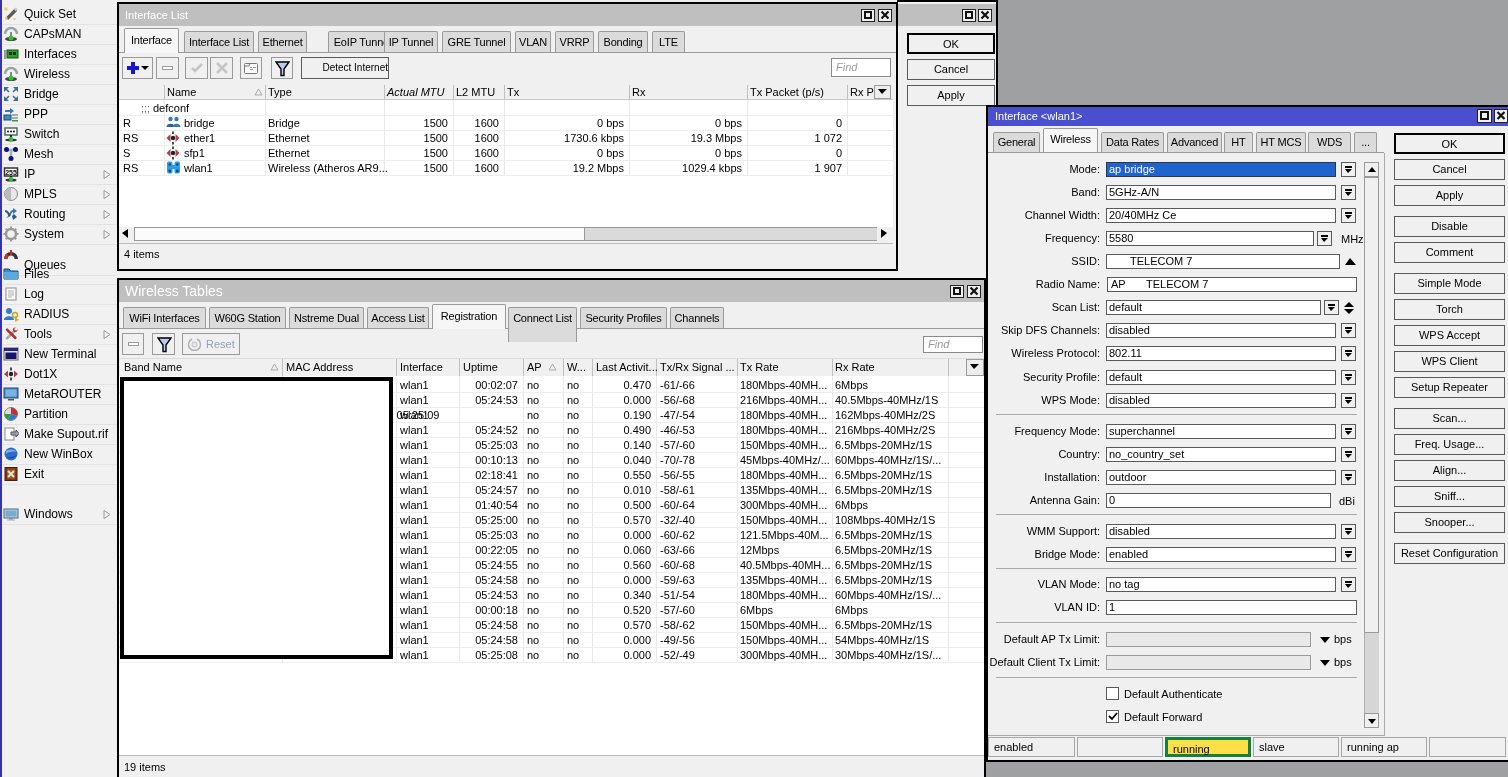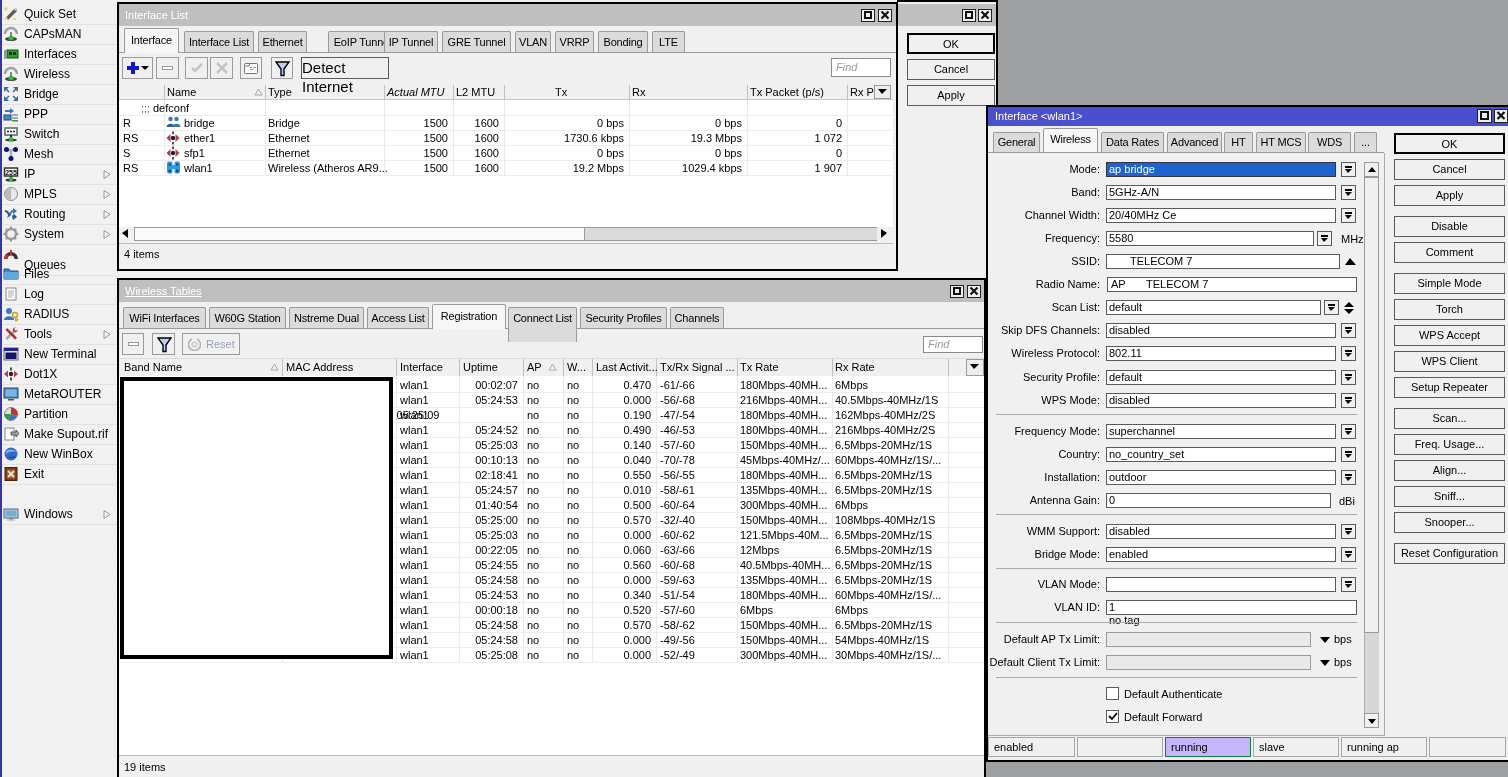--- a/index.html
+++ b/index.html
@@ -334,37 +334,37 @@
         <rect x="9" y="4" width="3" height="1"></rect>
         <rect x="6" y="6" width="3" height="1"></rect>
       </g>
     </svg>
   </div>
 <div class="ab" style="left:271px;top:57px;width:22px;height:22px;background:#F0F0F0;border:1px solid #9A9A9A">
     <svg style="left:3px;top:3px" width="15" height="16" viewBox="0 0 15 16">
       <path d="M1 1 L14 1 L9 8 L9 14.5 L6 14.5 L6 8 Z" fill="#BCCCEE" stroke="#000" stroke-width="1.4"></path>
     </svg>
   </div>
-<div class="ab" style="left:301px;top:57px;width:88px;height:22px;background:#F0F0F0;border:1px solid #5A5A5A;text-align:left;font-size:15px;line-height:19px">Detect Internet</div>
+<div class="ab" style="left:301px;top:57px;width:88px;height:22px;background:#F0F0F0;border:1px solid #5A5A5A;text-align:right;font-size:10px;line-height:19px">Detect Internet</div>
 <div class="ab" style="left:831px;top:58px;width:60px;height:19px;background:#FFF;border:1px solid #8A8A8A"></div>
 <div class="ab t" style="left:836px;top:61px;font-size:11px;color:#9A9A9A;font-style:italic">Find</div>
 <div class="ab" style="left:164px;top:85px;width:1px;height:14px;background:#C0C0C0"></div>
 <div class="ab" style="left:265px;top:85px;width:1px;height:14px;background:#C0C0C0"></div>
 <div class="ab" style="left:384px;top:85px;width:1px;height:14px;background:#C0C0C0"></div>
 <div class="ab" style="left:453px;top:85px;width:1px;height:14px;background:#C0C0C0"></div>
 <div class="ab" style="left:504px;top:85px;width:1px;height:14px;background:#C0C0C0"></div>
 <div class="ab" style="left:629px;top:85px;width:1px;height:14px;background:#C0C0C0"></div>
 <div class="ab" style="left:747px;top:85px;width:1px;height:14px;background:#C0C0C0"></div>
 <div class="ab" style="left:847px;top:85px;width:1px;height:14px;background:#C0C0C0"></div>
 <div class="ab" style="left:119px;top:99px;width:774px;height:1px;background:#C8C8C8"></div>
 <div class="ab t" style="left:167px;top:86px;font-size:11px;color:#000;">Name</div>
 <div class="ab t" style="left:268px;top:86px;font-size:11px;color:#000;">Type</div>
 <div class="ab t" style="left:387px;top:86px;font-size:11px;color:#000;font-style:italic;">Actual MTU</div>
 <div class="ab t" style="left:456px;top:86px;font-size:11px;color:#000;">L2 MTU</div>
-<div class="ab t" style="left:507px;top:86px;font-size:11px;color:#000;margin-left:48px;">Tx</div>
+<div class="ab t" style="left:507px;top:86px;font-size:11px;color:#000;">Tx</div>
 <div class="ab t" style="left:632px;top:86px;font-size:11px;color:#000;">Rx</div>
 <div class="ab t" style="left:750px;top:86px;font-size:11px;color:#000;">Tx Packet (p/s)</div>
 <div class="ab t" style="left:850px;top:86px;font-size:11px;color:#000;">Rx Pa</div>
 <svg style="left:254px;top:88px" width="9" height="8" viewBox="0 0 9 8">
     <path d="M1 7 L4.5 1 L8 7 Z" fill="none" stroke="#AAA"></path>
   </svg>
 <div class="ab" style="left:874px;top:85px;width:17px;height:14px;background:#EDEDED;border:1px solid #9A9A9A"></div>
 <div class="ab" style="left:878px;top:89px;width:0;height:0;border-left:4px solid transparent;border-right:5px solid transparent;border-top:5px solid #000"></div>
 <div class="ab" style="left:119px;top:100px;width:774px;height:127px;background:#FFF"></div>
 <div class="ab" style="left:164px;top:100px;width:1px;height:75px;background:#E9E9E9"></div>
@@ -442,21 +442,21 @@
 <div class="ab t" style="left:542px;top:162px;width:200px;text-align:right;font-size:11px;color:#000;">1029.4 kbps</div>
 <div class="ab t" style="left:642px;top:162px;width:200px;text-align:right;font-size:11px;color:#000;">1 907</div>
 <div class="ab" style="left:122px;top:229px;width:0;height:0;border-top:4px solid transparent;border-bottom:5px solid transparent;border-right:6px solid #000"></div>
 <div class="ab" style="left:134px;top:227px;width:451px;height:14px;background:#FBFBFB;border:1px solid #9A9A9A"></div>
 <div class="ab" style="left:585px;top:227px;width:292px;height:14px;background:#DADADA;border-top:1px solid #9A9A9A;border-bottom:1px solid #9A9A9A"></div>
 <div class="ab" style="left:881px;top:229px;width:0;height:0;border-top:4px solid transparent;border-bottom:5px solid transparent;border-left:6px solid #000"></div>
 <div class="ab" style="left:119px;top:243px;width:774px;height:1px;background:#BBB"></div>
 <div class="ab t" style="left:124px;top:248px;font-size:11px;color:#000;">4 items</div>
 <div class="ab" style="left:117px;top:278px;width:869px;height:505px;background:#F0F0F0;border:2px solid #000"></div>
 <div class="ab" style="left:119px;top:280px;width:865px;height:22px;background:#BFBFBF"></div>
-<div class="ab t" style="left:125px;top:285px;font-size:11px;color:#FFF;text-decoration:underline;">Wireless Tables</div>
+<div class="ab t" style="left:125px;top:285px;font-size:14px;color:#FFF;">Wireless Tables</div>
 <div class="ab" style="left:950px;top:285px;width:14px;height:13px;background:#EFEFEF;border:1px solid #222"></div>
 <div class="ab" style="left:953px;top:287px;width:8px;height:8px;border:2px solid #111"></div>
 <div class="ab" style="left:967px;top:285px;width:14px;height:13px;background:#EFEFEF;border:1px solid #222">
     <svg style="left:1px;top:0px" width="10" height="10" viewBox="0 0 10 10">
       <path d="M1.5 1.5 L8.5 8.5 M8.5 1.5 L1.5 8.5" stroke="#111" stroke-width="2.2"></path>
     </svg>
   </div>
 <div class="ab" style="left:119px;top:328px;width:865px;height:1px;background:#9A9A9A"></div>
 <div class="tab" style="left:123px;top:307px;width:83px;height:21px">WiFi Interfaces</div>
 <div class="tab" style="left:209px;top:307px;width:77px;height:21px">W60G Station</div>
@@ -817,21 +817,21 @@
 <div class="ab" style="left:1345px;top:531px;width:0;height:0;border-left:3px solid transparent;border-right:4px solid transparent;border-top:4px solid #000"></div>
 <div class="ab t" style="left:900px;top:548px;width:200px;text-align:right;font-size:11px;color:#000;">Bridge Mode:</div>
 <div class="ab" style="left:1106px;top:547px;width:230px;height:15px;background:#FFF;border:1px solid #5A5A5A"></div>
 <div class="ab t" style="left:1109px;top:548px;font-size:11px;color:#000;">enabled</div>
 <div class="ab" style="left:1341px;top:547px;width:15px;height:15px;background:#F0F0F0;border:1px solid #5A5A5A"></div>
 <div class="ab" style="left:1345px;top:551px;width:7px;height:2px;background:#000"></div>
 <div class="ab" style="left:1345px;top:554px;width:0;height:0;border-left:3px solid transparent;border-right:4px solid transparent;border-top:4px solid #000"></div>
 <div class="ab" style="left:996px;top:568px;width:361px;height:1px;background:#ABABAB"></div>
 <div class="ab t" style="left:900px;top:578px;width:200px;text-align:right;font-size:11px;color:#000;">VLAN Mode:</div>
 <div class="ab" style="left:1106px;top:577px;width:230px;height:15px;background:#FFF;border:1px solid #5A5A5A"></div>
-<div class="ab t" style="left:1109px;top:578px;font-size:11px;color:#000;margin-top:36px;">no tag</div>
+<div class="ab t" style="left:1109px;top:578px;font-size:11px;color:#000;">no tag</div>
 <div class="ab" style="left:1341px;top:577px;width:15px;height:15px;background:#F0F0F0;border:1px solid #5A5A5A"></div>
 <div class="ab" style="left:1345px;top:581px;width:7px;height:2px;background:#000"></div>
 <div class="ab" style="left:1345px;top:584px;width:0;height:0;border-left:3px solid transparent;border-right:4px solid transparent;border-top:4px solid #000"></div>
 <div class="ab t" style="left:900px;top:601px;width:200px;text-align:right;font-size:11px;color:#000;">VLAN ID:</div>
 <div class="ab" style="left:1106px;top:600px;width:251px;height:15px;background:#FFF;border:1px solid #5A5A5A"></div>
 <div class="ab t" style="left:1109px;top:601px;font-size:11px;color:#000;">1</div>
 <div class="ab" style="left:996px;top:622px;width:361px;height:1px;background:#ABABAB"></div>
 <div class="ab t" style="left:900px;top:633px;width:200px;text-align:right;font-size:11px;color:#000;">Default AP Tx Limit:</div>
 <div class="ab" style="left:1106px;top:632px;width:205px;height:15px;background:#E9E9E9;border:1px solid #9A9A9A"></div>
 <div class="ab" style="left:1320px;top:637px;width:0;height:0;border-left:5px solid transparent;border-right:5px solid transparent;border-top:6px solid #000"></div>
@@ -870,21 +870,21 @@
 <div class="ab" style="left:1394px;top:460px;width:111px;height:21px;background:#F0F0F0;border:1px solid #5A5A5A;text-align:center;font-size:11px;line-height:18px">Align...</div>
 <div class="ab" style="left:1394px;top:486px;width:111px;height:21px;background:#F0F0F0;border:1px solid #5A5A5A;text-align:center;font-size:11px;line-height:18px">Sniff...</div>
 <div class="ab" style="left:1394px;top:512px;width:111px;height:21px;background:#F0F0F0;border:1px solid #5A5A5A;text-align:center;font-size:11px;line-height:18px">Snooper...</div>
 <div class="ab" style="left:1394px;top:543px;width:111px;height:21px;background:#F0F0F0;border:1px solid #5A5A5A;text-align:center;font-size:11px;line-height:18px">Reset Configuration</div>
 <div class="ab" style="left:988px;top:737px;width:87px;height:20px;background:#F0F0F0;border:1px solid #A6A6A6">
     <div class="ab t" style="left:5px;top:3px;font-size:11px">enabled</div>
   </div>
 <div class="ab" style="left:1077px;top:737px;width:86px;height:20px;background:#F0F0F0;border:1px solid #A6A6A6">
     <div class="ab t" style="left:5px;top:3px;font-size:11px"></div>
   </div>
-<div class="ab" style="left:1165px;top:737px;width:86px;height:20px;background:#c4b5fd;border:1px solid #15803d">
+<div class="ab" style="left:1165px;top:737px;width:86px;height:20px;background:#fde047;border:3px solid #15803d">
     <div class="ab t" style="left:5px;top:3px;font-size:11px">running</div>
   </div>
 <div class="ab" style="left:1253px;top:737px;width:86px;height:20px;background:#F0F0F0;border:1px solid #A6A6A6">
     <div class="ab t" style="left:5px;top:3px;font-size:11px">slave</div>
   </div>
 <div class="ab" style="left:1341px;top:737px;width:86px;height:20px;background:#F0F0F0;border:1px solid #A6A6A6">
     <div class="ab t" style="left:5px;top:3px;font-size:11px">running ap</div>
   </div>
 <div class="ab" style="left:1429px;top:737px;width:77px;height:20px;background:#F0F0F0;border:1px solid #A6A6A6">
     <div class="ab t" style="left:5px;top:3px;font-size:11px"></div>

